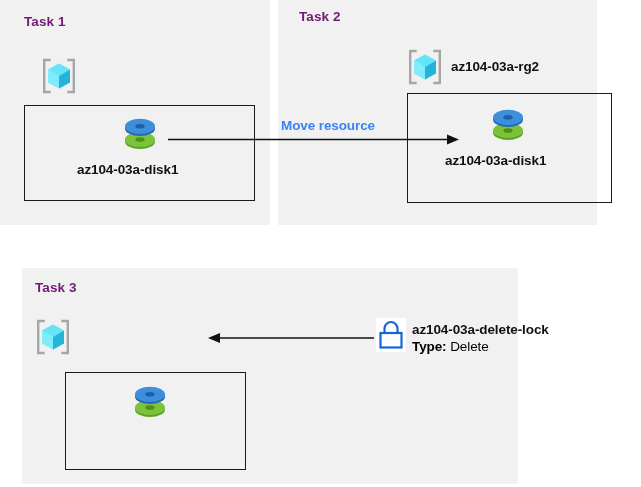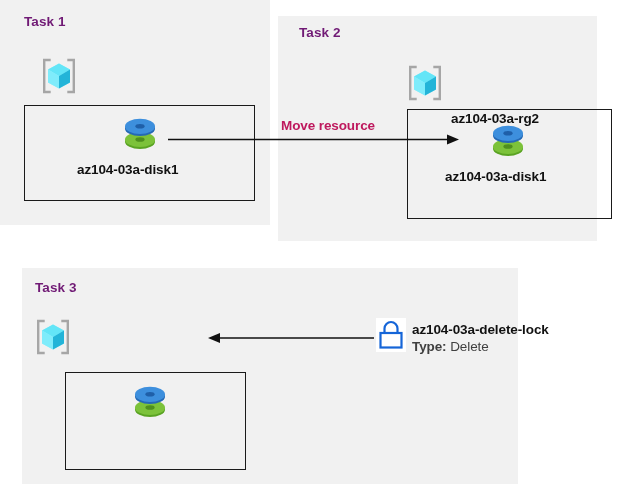--- a/index.html
+++ b/index.html
@@ -19,21 +19,21 @@
     position: absolute;
     left: 0; top: 0;
     width: 641px;
     height: 487px;
   }
   .panel {
     position: absolute;
     background: #f1f1f1;
   }
   #panel-task1 { left: 0px;   top: 0px;   width: 270px; height: 225px; }
-  #panel-task2 { left: 278px; top: 16px;   width: 319px; height: 225px; }
+  #panel-task2 { left: 278px; top: 0px;   width: 319px; height: 225px; }
   #panel-task3 { left: 22px;  top: 268px; width: 496px; height: 216px; }
 
   .panel-title {
     position: absolute;
     color: #701a75;
     font-weight: bold;
     font-size: 13.5px;
     letter-spacing: 0.1px;
     white-space: nowrap;
   }
@@ -69,34 +69,34 @@
     font-weight: bold;
     color: #111111;
     white-space: nowrap;
     letter-spacing: -0.1px;
   }
   .label-normal { font-weight: normal; }
 
   .sub-label {
     position: absolute;
     font-size: 13.5px;
-    color: #404040;
+    color: #000000;
     white-space: nowrap;
     letter-spacing: -0.1px;
   }
   .sub-label b { font-weight: bold; }
 
   
   .arrow-svg { position: absolute; overflow: visible; }
 
   .arrow-label {
     position: absolute;
     font-size: 13.5px;
     font-weight: bold;
-    color: #be185d;
+    color: #3b82f6;
     white-space: nowrap;
     letter-spacing: -0.1px;
   }
 </style>
 </head>
 <body>
 
 <div class="stage">
 
   <div class="panel" id="panel-task1">
@@ -134,21 +134,21 @@
     <div class="rg-icon" style="left:128px; top:48px;">
       <svg viewBox="0 0 38 38" xmlns="http://www.w3.org/2000/svg">
         <path d="M9.5 3 L4.2 3 L4.2 35 L9.5 35" fill="none" stroke="#a6a6a6" stroke-width="2.4" stroke-linecap="square"></path>
         <path d="M28.5 3 L33.8 3 L33.8 35 L28.5 35" fill="none" stroke="#a6a6a6" stroke-width="2.4" stroke-linecap="square"></path>
         <polygon points="19,6.5 30,12.6 30,25.4 19,31.5 8,25.4 8,12.6" fill="#9bf0fb"></polygon>
         <polygon points="19,6.5 30,12.6 19,19 8,12.6" fill="#63e5f7"></polygon>
         <polygon points="19,19 30,12.6 30,25.4 19,31.5" fill="#23b4d8"></polygon>
         <polygon points="19,19 8,12.6 8,25.4 19,31.5" fill="#7fecfb"></polygon>
       </svg>
     </div>
-    <div class="label" style="left:173px; top:59px;margin-top:36px;">az104-03a-rg2</div>
+    <div class="label" style="left:173px; top:59px;">az104-03a-rg2</div>
 
     <div class="inner-box" id="box-task2"></div>
 
     <div class="disk-icon" style="left:209px; top:104px;">
       <svg viewBox="0 0 42 44" xmlns="http://www.w3.org/2000/svg">
         <ellipse cx="21" cy="28.5" rx="15" ry="7.6" fill="#5aa323"></ellipse>
         <ellipse cx="21" cy="26.5" rx="15" ry="7.6" fill="#7cc23a"></ellipse>
         <ellipse cx="21" cy="26.5" rx="4.6" ry="2.3" fill="#4e8f1e"></ellipse>
         <ellipse cx="21" cy="15.5" rx="15" ry="7.6" fill="#2569b5"></ellipse>
         <ellipse cx="21" cy="13.3" rx="15" ry="7.6" fill="#3d8fdd"></ellipse>

